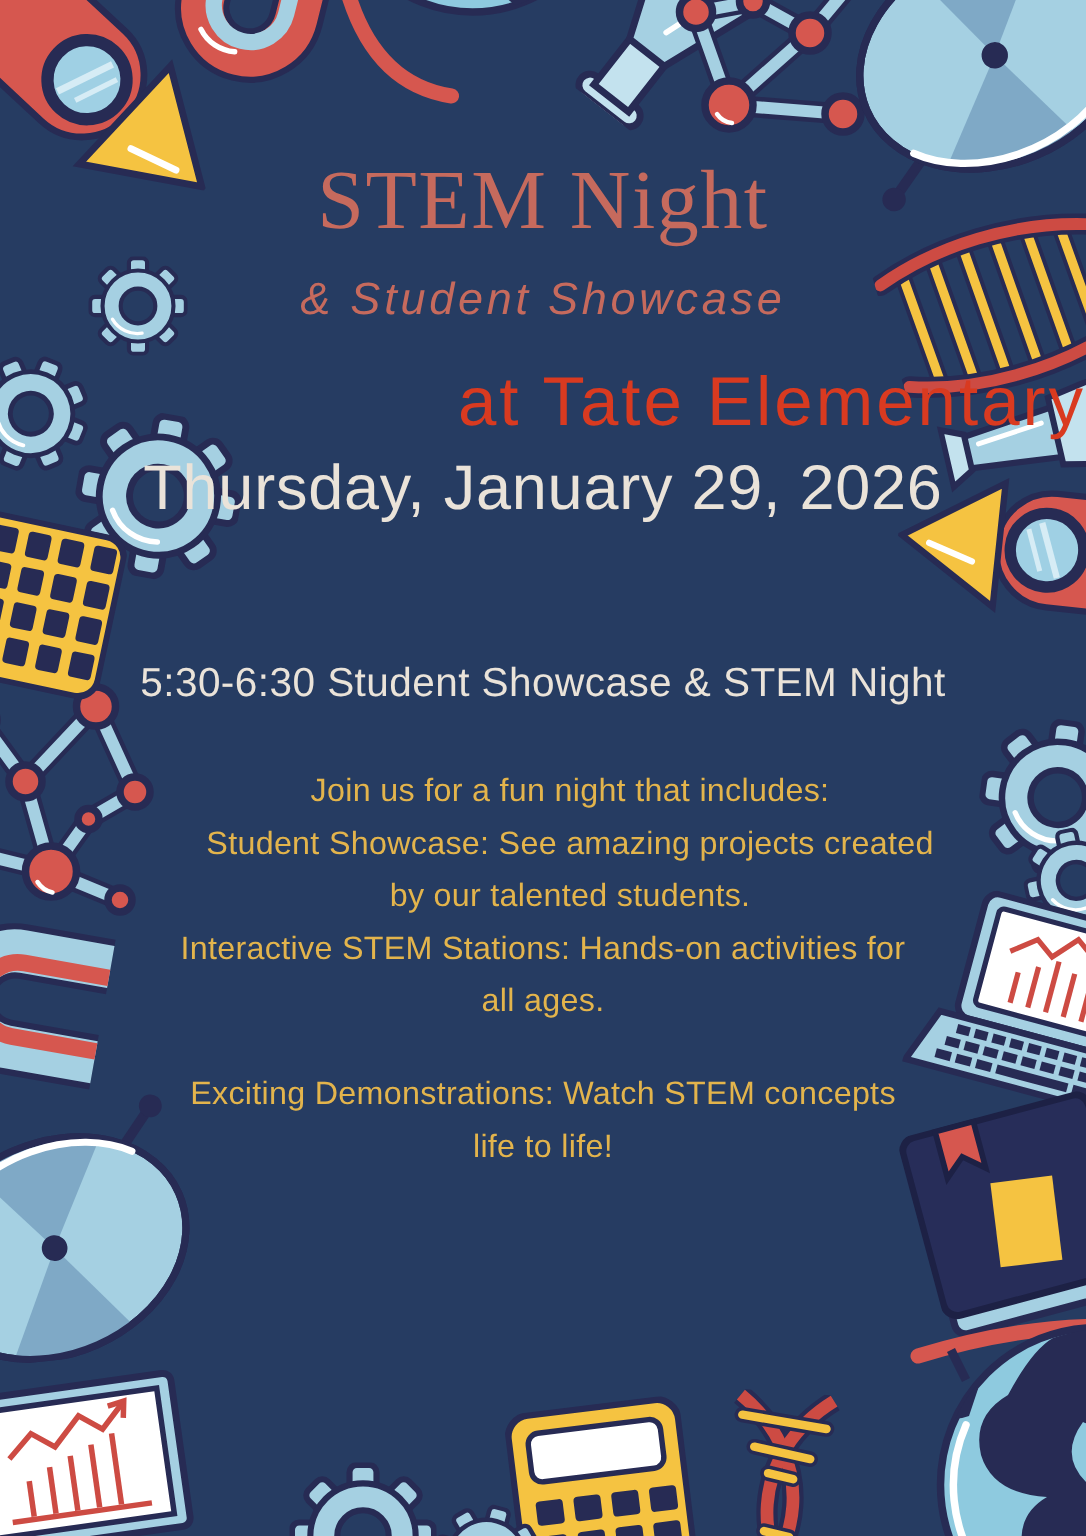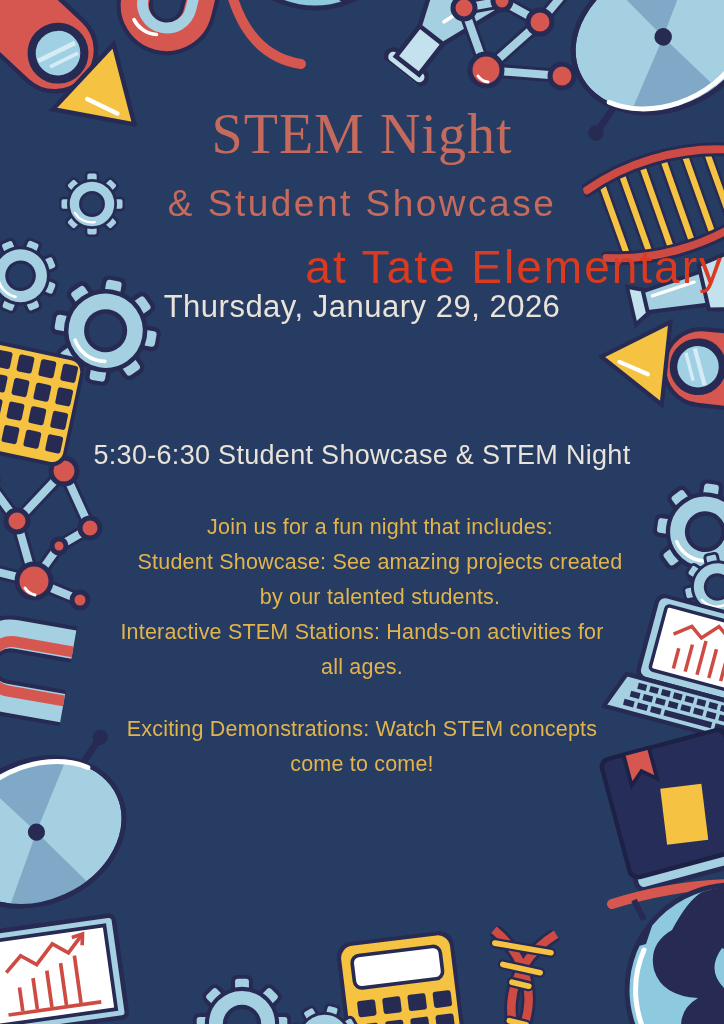--- a/index.html
+++ b/index.html
@@ -48,23 +48,23 @@
   #d-gear-b-1{left:263px;top:959px;width:72px;height:72px;transform:rotate(15deg);}
   #d-gear-b-2{left:144px;top:926px;width:98px;height:98px;}
   #d-board-bl{left:-20px;top:918px;width:152px;height:124px;transform:rotate(-8deg);}
   #d-dish-bl{left:-75px;top:726px;width:210px;height:181px;transform:scale(-1,-1) rotate(-6deg);}
   #d-magnet-l{left:-48px;top:602px;width:120px;height:129px;transform:rotate(100deg);--m1:var(--lb);--m2:var(--red);}
   #d-molecule-l{left:-15px;top:448px;width:125px;height:170px;}
   #d-calc-l{left:-52px;top:326px;width:112px;height:146px;transform:rotate(-78deg);}
   
   .txt{position:absolute;left:0;width:100%;text-align:center;}
   #t-title{top:102px;font-family:"Liberation Serif","DejaVu Serif",serif;font-size:56px;color:var(--salmon);letter-spacing:1px;}
-  #t-subtitle{top:183px;font-size:37px;color:var(--salmon);letter-spacing:2.5px;}
+  #t-subtitle{top:183px;font-size:30px;color:var(--salmon);letter-spacing:2.5px;font-style:italic;}
   #t-location{top:240px;font-size:46px;color:var(--brightred);letter-spacing:2px;text-align:right;}
-  #t-date{top:289px;font-size:31px;color:var(--cream);letter-spacing:0.5px;}
+  #t-date{top:301px;font-size:42px;color:var(--cream);letter-spacing:0.5px;}
   #t-schedule{top:440px;font-size:27px;color:var(--cream);letter-spacing:0.3px;}
   .para{color:var(--texty);font-size:21.5px;line-height:35px;letter-spacing:0.2px;white-space:pre-line;}
   #t-p1{top:510px;padding-left:18px;}
   #t-p2{top:615px;}
   #t-p3{top:712px;}
 </style>
 </head>
 <body>
 
 <svg width="0" height="0" style="position:absolute">
@@ -441,15 +441,15 @@
   <div id="t-subtitle" class="txt">&amp; Student Showcase</div>
   <div id="t-location" class="txt">at Tate Elementary</div>
   <div id="t-date" class="txt">Thursday, January 29, 2026</div>
   <div id="t-schedule" class="txt">5:30-6:30 Student Showcase &amp; STEM Night</div>
   <div id="t-p1" class="txt para">Join us for a fun night that includes:
 Student Showcase: See amazing projects created
 by our talented students.</div>
   <div id="t-p2" class="txt para">Interactive STEM Stations: Hands-on activities for
 all ages.</div>
   <div id="t-p3" class="txt para">Exciting Demonstrations: Watch STEM concepts
-come to come!</div>
+life to life!</div>
 
 </div>
 
 </body></html>

